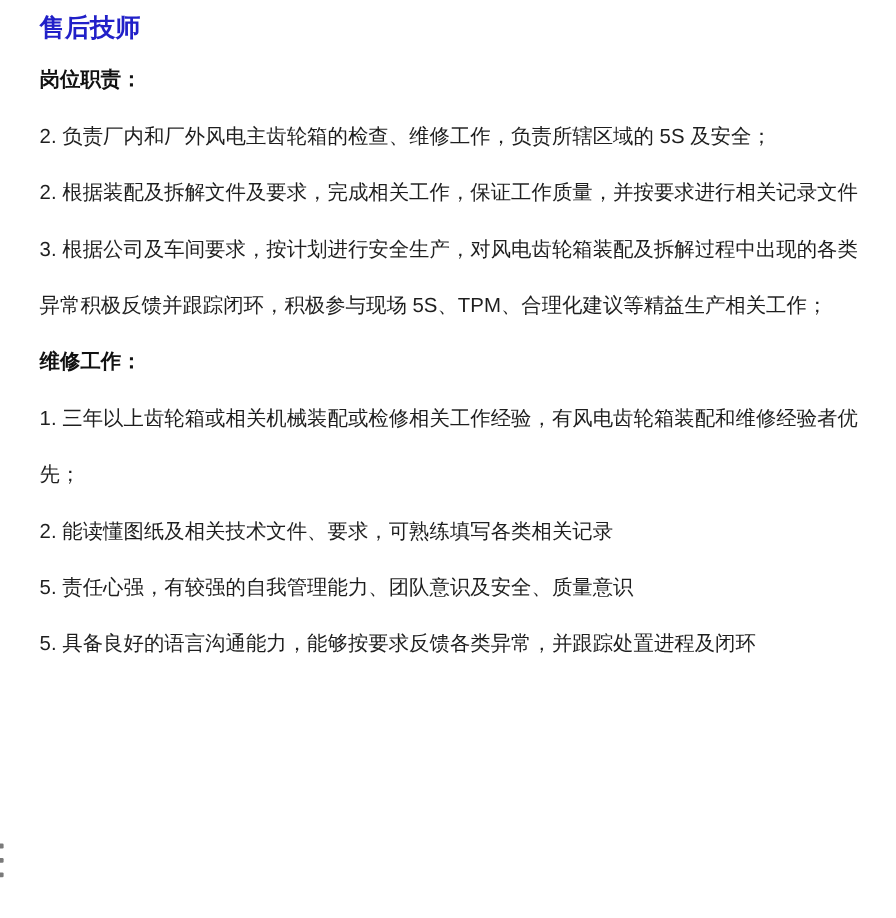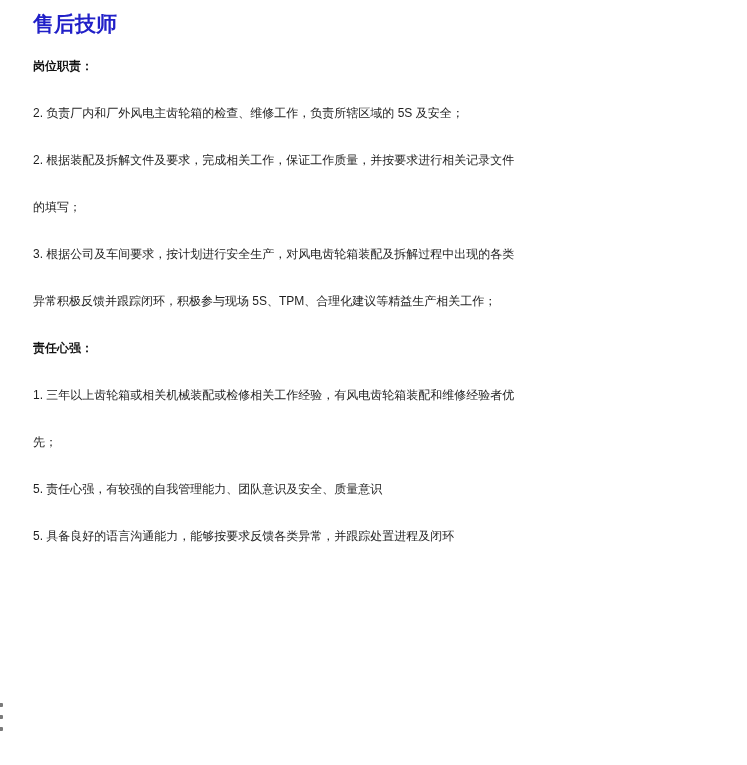--- a/index.html
+++ b/index.html
@@ -29,21 +29,21 @@
     margin: 0 0 4px 0;
     font-size: 21px;
     line-height: 31px;
     font-weight: bold;
     color: #2120c8;
     white-space: nowrap;
   }
   .line {
     height: 47px;
     line-height: 47px;
-    font-size: 12px;
+    font-size: 17px;
     color: #1e1e1e;
     white-space: nowrap;
   }
   .heading {
     font-weight: bold;
     color: #111111;
   }
   .caret {
     display: inline-block;
     width: 2px;
@@ -72,31 +72,31 @@
 
 <div class="doc">
 
   <h1 class="title">售后技师</h1>
 
   <div class="line heading">岗位职责：</div>
 
   <div class="line">2. 负责厂内和厂外风电主齿轮箱的检查、维修工作，负责所辖区域的 5S 及安全；</div>
 
   <div class="line">2. 根据装配及拆解文件及要求，完成相关工作，保证工作质量，并按要求进行相关记录文件</div>
-  <div class="line">的填写；</div>
 
   <div class="line">3. 根据公司及车间要求，按计划进行安全生产，对风电齿轮箱装配及拆解过程中出现的各类</div>
   <div class="line">异常积极反馈并跟踪闭环，积极参与现场 5S、TPM、合理化建议等精益生产相关工作；</div>
 
 
-  <div class="line heading">责任心强：</div>
+  <div class="line heading">维修工作：</div>
 
   <div class="line">1. 三年以上齿轮箱或相关机械装配或检修相关工作经验，有风电齿轮箱装配和维修经验者优</div>
   <div class="line">先；</div>
 
+  <div class="line">2. 能读懂图纸及相关技术文件、要求，可熟练填写各类相关记录</div>
 
 
   <div class="line">5. 责任心强，有较强的自我管理能力、团队意识及安全、质量意识</div>
 
   <div class="line">5. 具备良好的语言沟通能力，能够按要求反馈各类异常，并跟踪处置进程及闭环</div>
 
 
 </div>
 
 <div class="drag-handle">

